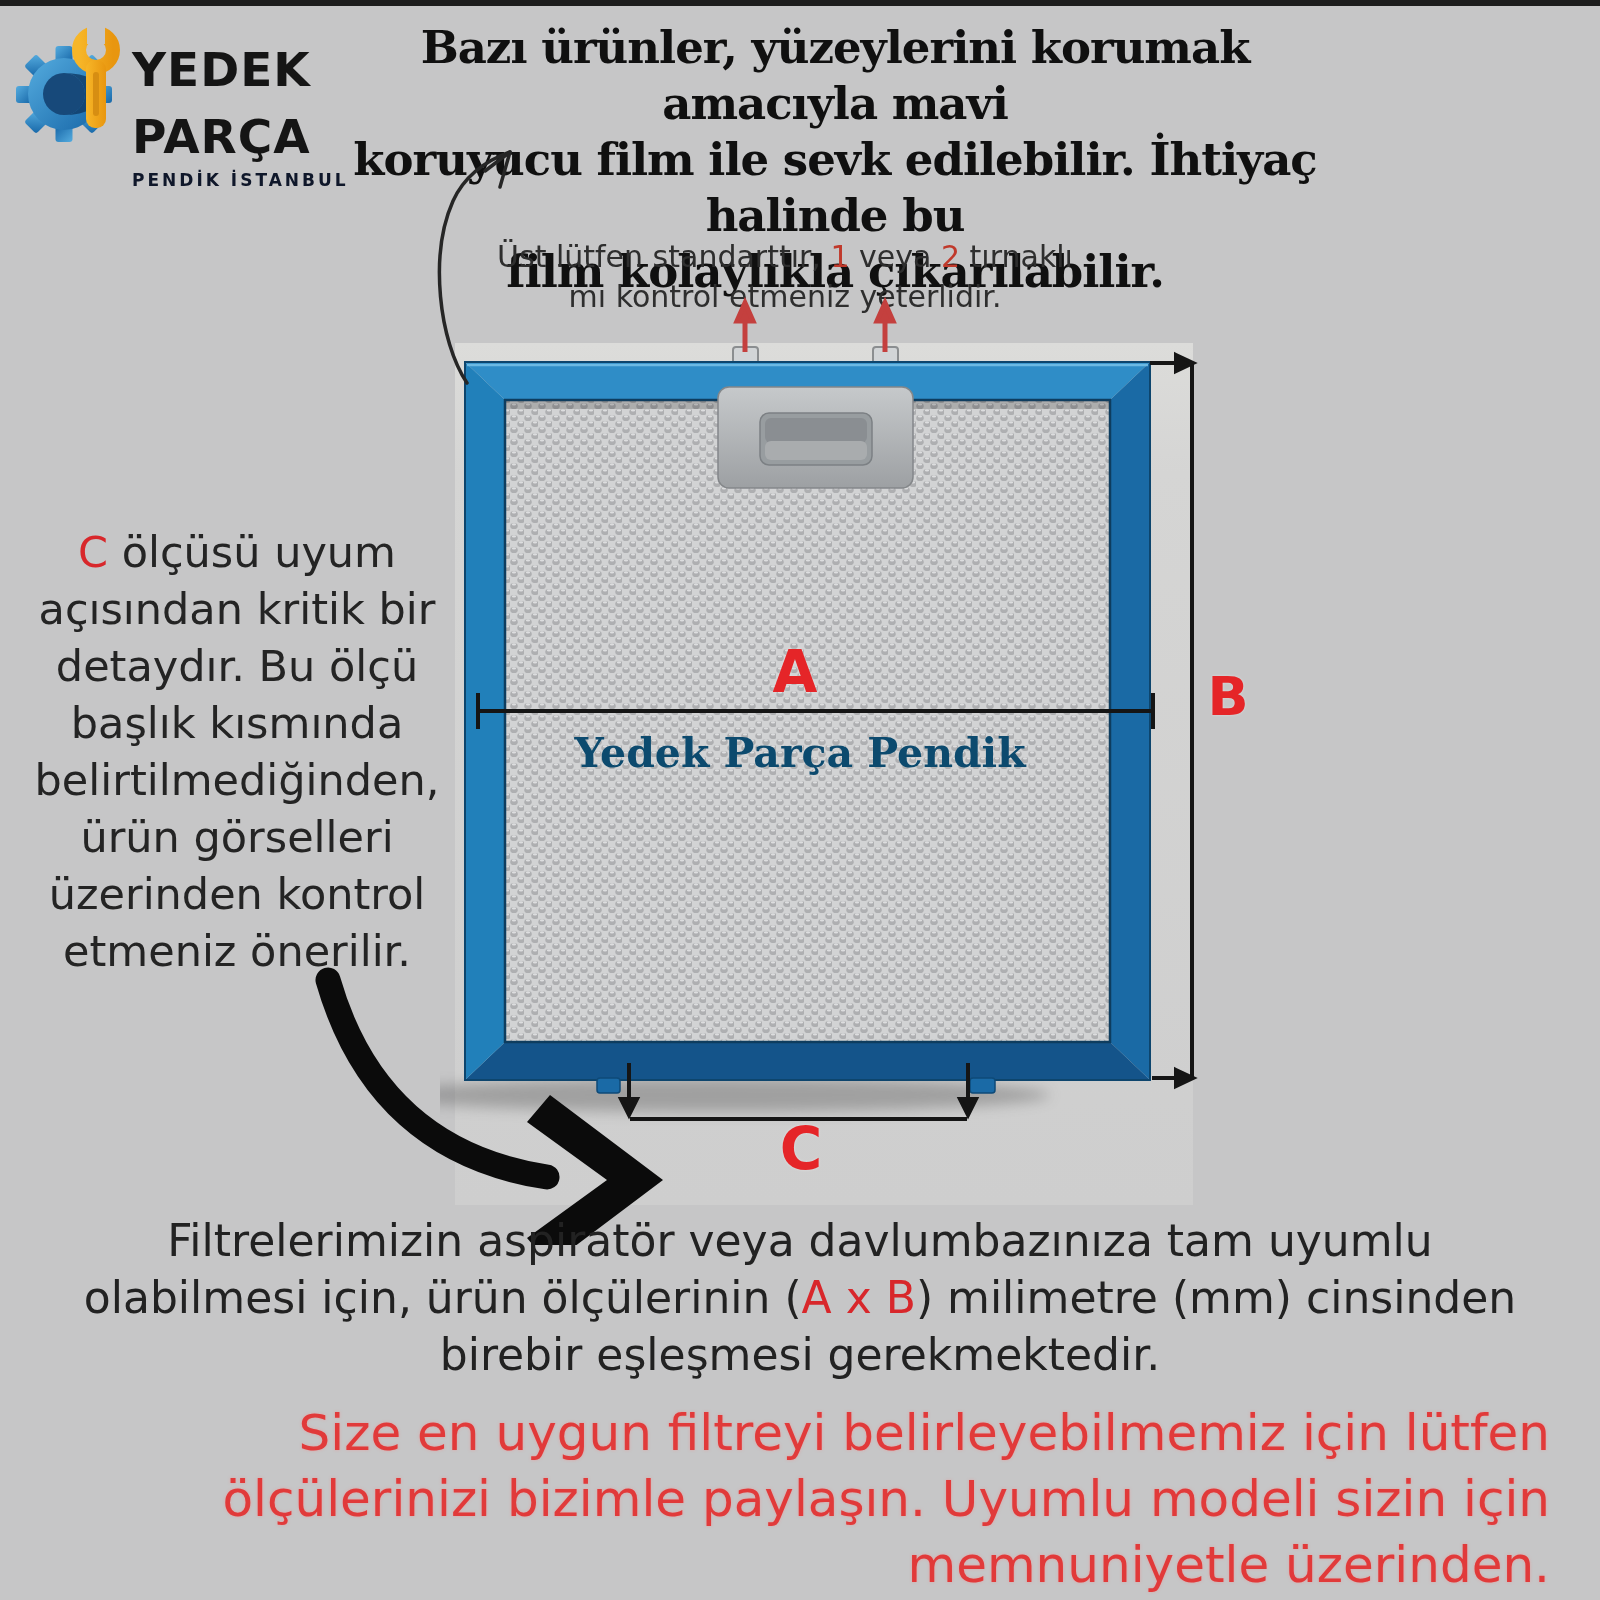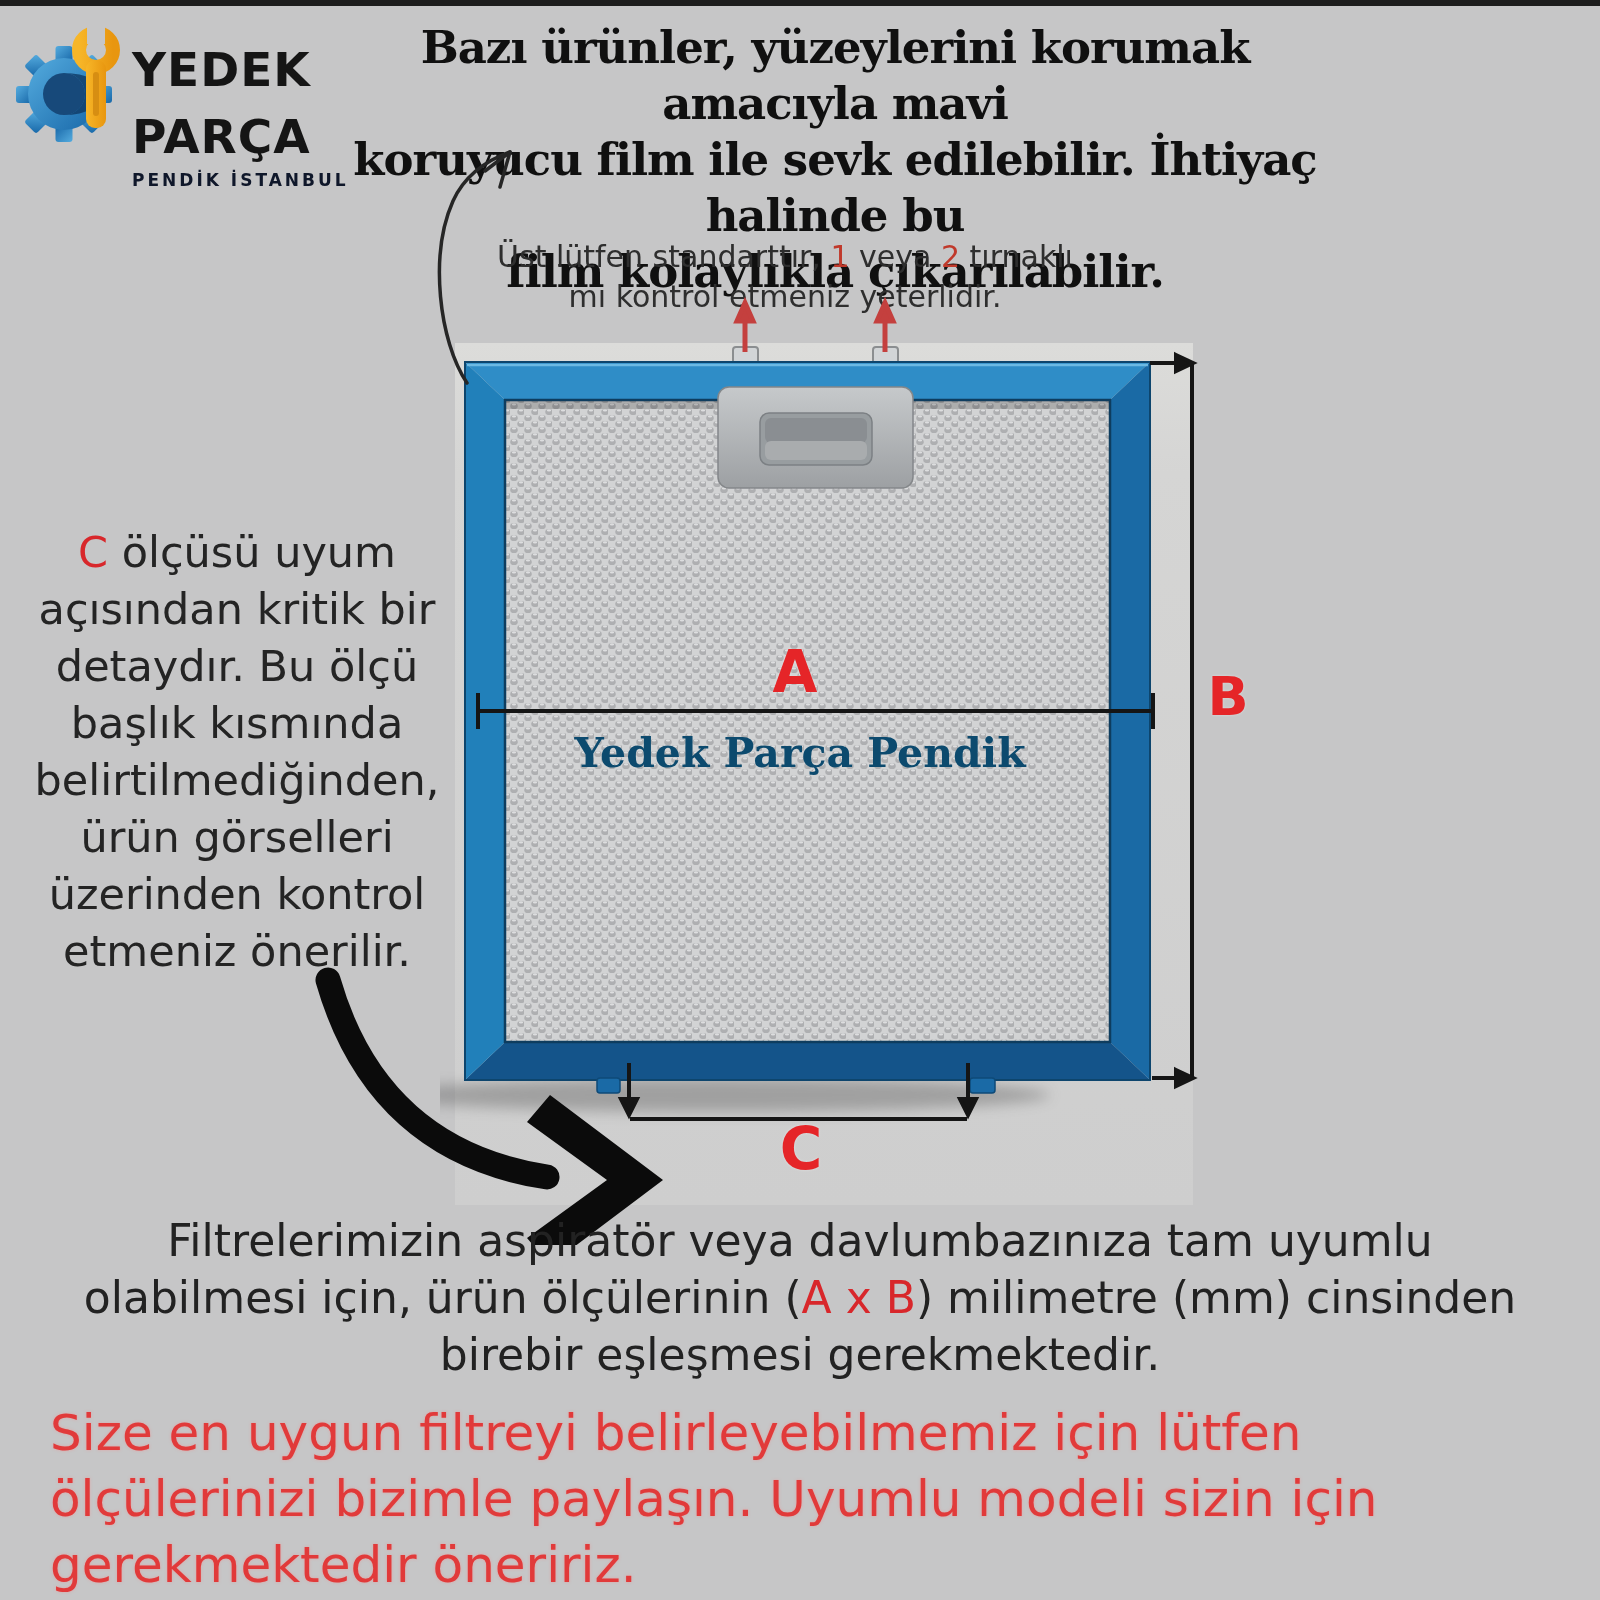--- a/index.html
+++ b/index.html
@@ -21,21 +21,21 @@
   
   .serif{font-family:"DejaVu Serif",serif;}
   .top-note{position:absolute;left:340px;top:20px;width:990px;text-align:center;
     font-weight:bold;font-size:45px;line-height:56px;color:#101010;letter-spacing:-1px;}
   .tab-note{position:absolute;left:435px;top:237px;width:700px;text-align:center;
     font-size:30px;line-height:40px;color:#2e2e2e;}
   .side-note{position:absolute;left:22px;top:524px;width:430px;text-align:center;
     font-size:43px;line-height:57px;color:#242424;}
   .bottom-note{position:absolute;left:50px;top:1212px;width:1500px;text-align:center;
     font-size:44px;line-height:57px;color:#222222;}
-  .cta-note{position:absolute;left:50px;top:1400px;width:1500px;text-align:left;
+  .cta-note{position:absolute;left:50px;top:1400px;width:1500px;text-align:right;
     font-size:50px;line-height:66px;color:#e13a3a;text-shadow:0 0 3px rgba(255,130,130,.5);}
   .red{color:#c0392b;}
   .red-bright{color:#d8272b;}
 
   
   .dim-letter{position:absolute;transform:translate(-50%,-50%);font-weight:bold;color:#e52528;
     text-shadow:0 0 3px rgba(255,255,255,.4);}
   .dim-a{left:795px;top:672px;font-size:58px;}
   .dim-b{left:1228px;top:696px;font-size:54px;}
   .dim-c{left:801px;top:1149px;font-size:58px;}
@@ -217,16 +217,16 @@
 
   <div class="bottom-note">
     <div>Filtrelerimizin aspiratör veya davlumbazınıza tam uyumlu</div>
     <div><span>olabilmesi için, ürün ölçülerinin (</span><span class="red-bright">A x B</span><span>) milimetre (mm) cinsinden</span></div>
     <div>birebir eşleşmesi gerekmektedir.</div>
   </div>
 
   <div class="cta-note">
     <div>Size en uygun filtreyi belirleyebilmemiz için lütfen</div>
     <div>ölçülerinizi bizimle paylaşın. Uyumlu modeli sizin için</div>
-    <div>gerekmektedir öneririz.</div>
+    <div>memnuniyetle üzerinden.</div>
   </div>
 
 </div>
 
 </body></html>

